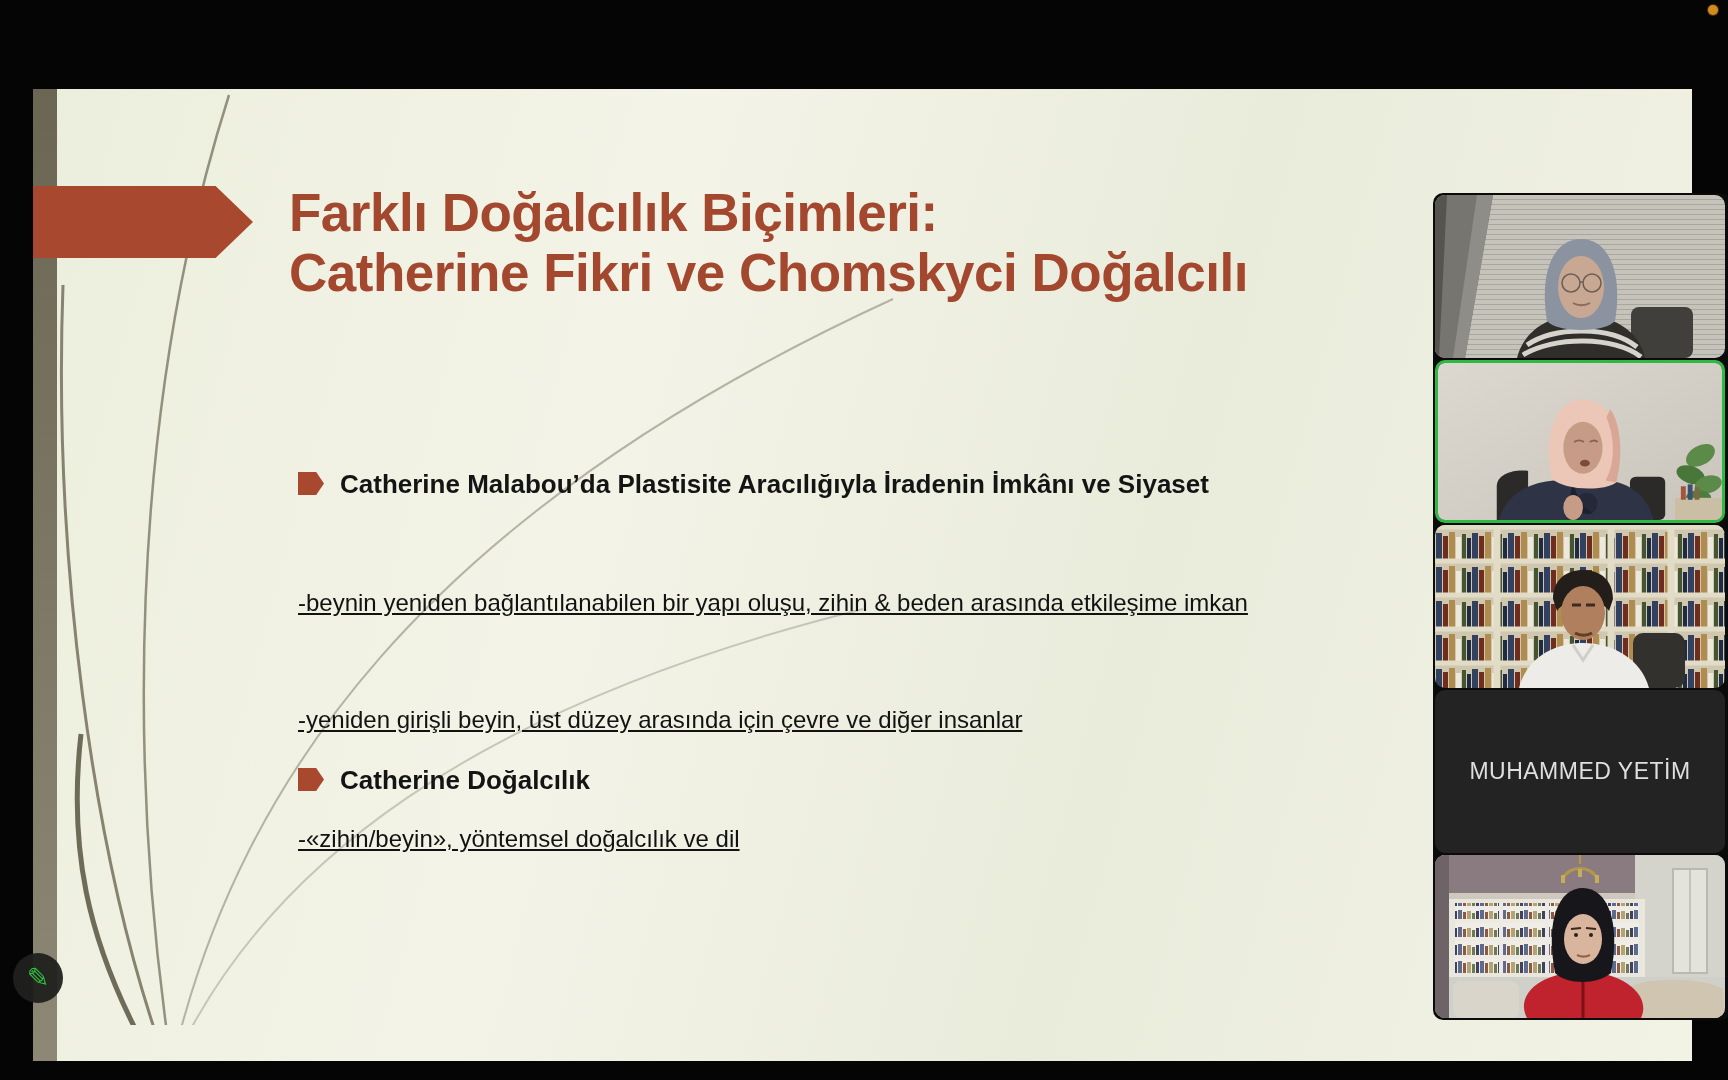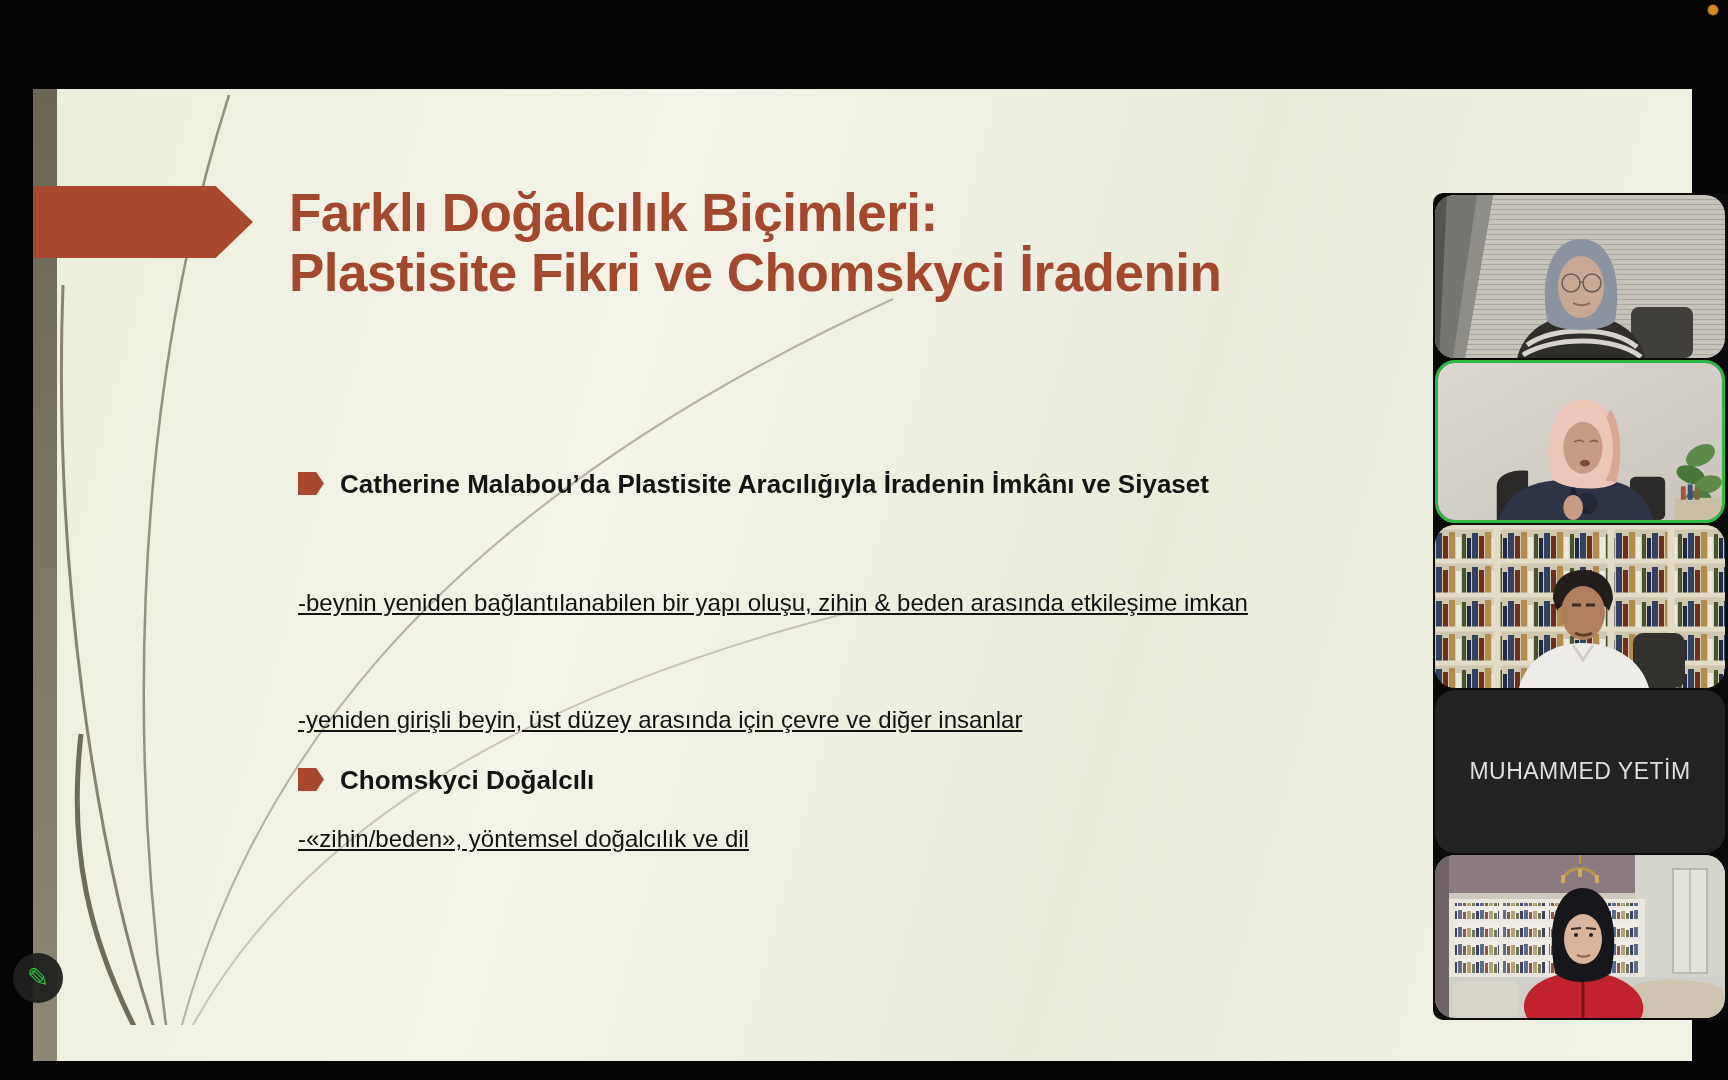--- a/index.html
+++ b/index.html
@@ -44,21 +44,21 @@
   #brow2{top:551px}#bdet2{top:617px}
   #brow3{top:668px}#bdet3{top:736px}
 
   
   .participants{
     position:absolute;left:1433px;top:193px;width:294px;
     background:#0b0b0b;border-radius:10px;padding:2px;
     display:flex;flex-direction:column;gap:2px;z-index:10;
   }
   .tile{
-    width:290px;height:163px;border-radius:20px;overflow:hidden;
+    width:290px;height:163px;border-radius:10px;overflow:hidden;
     position:relative;background:#161616;flex:none;
   }
   .tile.active{box-sizing:border-box;border:3px solid #2eb944;}
   .tile svg{display:block;width:100%;height:100%;}
   .name-tile{background:#232323;display:flex;align-items:center;justify-content:center;}
   .name-label{color:#dfdfdf;font-size:23px;letter-spacing:0.5px;font-weight:400;}
 
   
   .pencil-btn{
     position:absolute;left:13px;top:953px;width:50px;height:50px;border-radius:50%;
@@ -79,36 +79,36 @@
     <path d="M135,951 C100,700 90,340 196,6" stroke="#7d7865" stroke-width="2.5" fill="none" opacity="0.8"></path>
     <path d="M145,951 C210,700 380,430 860,210" stroke="#9b9787" stroke-width="2" fill="none" opacity="0.7"></path>
     <path d="M152,951 C240,780 430,620 830,520" stroke="#a5a192" stroke-width="2" fill="none" opacity="0.55"></path>
     <path d="M108,951 C55,850 35,760 48,645" stroke="#57533f" stroke-width="5" fill="none" opacity="0.85"></path>
   </svg>
   <div class="edge-strip"></div>
   <div class="title-arrow"></div>
 
   <div class="slide-title">
     <div>Farklı Doğalcılık Biçimleri:</div>
-    <div>Plastisite Fikri ve Chomskyci İradenin</div>
+    <div>Catherine Fikri ve Chomskyci Doğalcılı</div>
   </div>
 
   <div class="bullet-row" id="brow1">
     <div class="bullet-marker"></div>
     <div class="bullet-heading">Catherine Malabou’da Plastisite Aracılığıyla İradenin İmkânı ve Siyaset</div>
   </div>
   <div class="bullet-detail" id="bdet1">-beynin yeniden bağlantılanabilen bir yapı oluşu, zihin &amp; beden arasında etkileşime imkan</div>
 
   <div class="bullet-detail" id="bdet2">-yeniden girişli beyin, üst düzey arasında için çevre ve diğer insanlar</div>
 
   <div class="bullet-row" id="brow3">
     <div class="bullet-marker"></div>
-    <div class="bullet-heading">Chomskyci Doğalcılı</div>
-  </div>
-  <div class="bullet-detail" id="bdet3">-«zihin/beden», yöntemsel doğalcılık ve dil</div>
+    <div class="bullet-heading">Catherine Doğalcılık</div>
+  </div>
+  <div class="bullet-detail" id="bdet3">-«zihin/beyin», yöntemsel doğalcılık ve dil</div>
 </div>
 
 <div class="participants">
 
   <div class="tile">
     <svg viewBox="0 0 290 163" preserveAspectRatio="none">
       <defs>
         <pattern id="t1blinds" width="290" height="5" patternUnits="userSpaceOnUse">
           <rect width="290" height="5" fill="#c6c3bb"></rect>
           <line x1="0" y1="4.5" x2="290" y2="4.5" stroke="#a9a69f" stroke-width="1"></line>

